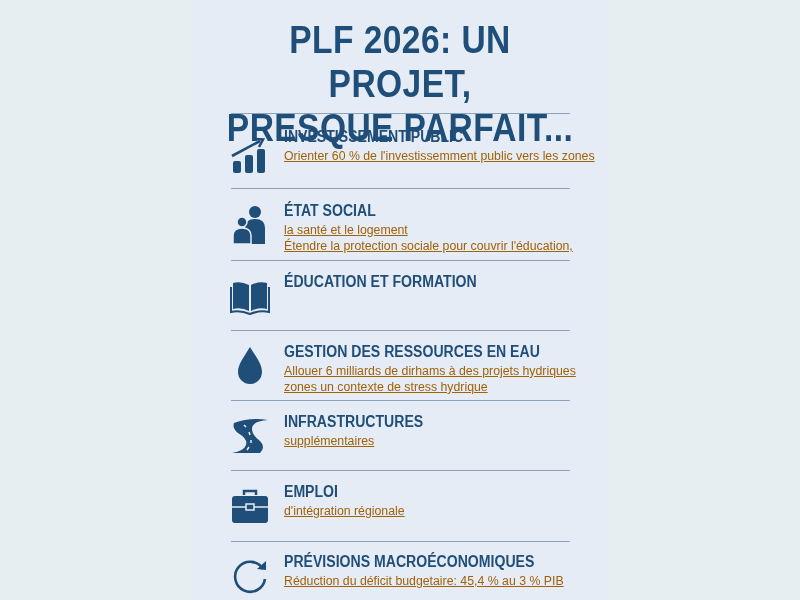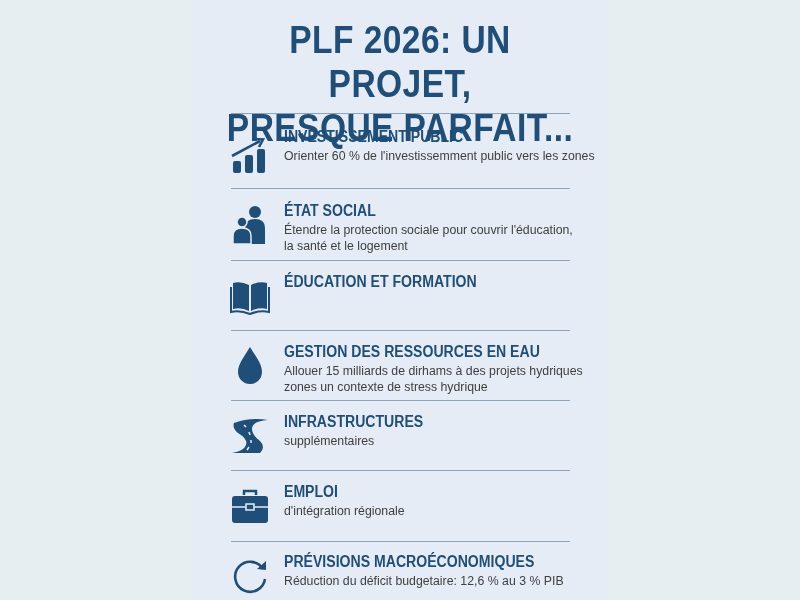--- a/index.html
+++ b/index.html
@@ -24,22 +24,22 @@
   }
   .item { position:absolute; left:228px; width:360px; }
   .icon { position:absolute; left:2px; width:40px; height:40px; }
   .icon svg { width:100%; height:100%; display:block; }
   .item-title {
     position:absolute; left:56px; top:0; color:#1f4e79; font-weight:bold;
     font-size:16px; line-height:18px; white-space:nowrap;
     transform:scaleX(0.88); transform-origin:left top;
   }
   .item-desc {
-    position:absolute; left:56px; top:20px; width:310px; color:#404040;
-    font-size:12.3px; line-height:16px; white-space:nowrap;
+    position:absolute; left:56px; top:20px; width:310px; color:#a16207;
+    font-size:12.3px; line-height:16px; white-space:nowrap;text-decoration:underline;
   }
 </style>
 </head>
 <body>
 
 <div class="panel"></div>
 
 <div class="title">
   <div>PLF 2026: UN PROJET,</div>
   <div>PRESQUE PARFAIT...</div>
@@ -68,22 +68,22 @@
   <div class="icon" style="top:2px">
     <svg viewBox="0 0 40 40">
         <circle cx="25" cy="8" r="6" fill="#1f4e79"></circle>
         <path d="M15 40 V24 Q15 15 25 15 Q35 15 35 24 V40 Z" fill="#1f4e79"></path>
         <circle cx="12" cy="18" r="5" fill="#1f4e79" stroke="#e6ecf5" stroke-width="1.5"></circle>
         <path d="M3 40 V32 Q3 24 12 24 Q21 24 21 32 V40 Z" fill="#1f4e79" stroke="#e6ecf5" stroke-width="1.5"></path>
       </svg>
   </div>
   <div class="item-title">ÉTAT SOCIAL</div>
   <div class="item-desc">
+    <div>la santé et le logement</div>
     <div>Étendre la protection sociale pour couvrir l'éducation,</div>
-    <div>la santé et le logement</div>
   </div>
 </div>
 <div class="rule" style="top:260px"></div>
 
 <div class="item" style="top:273px">
   <div class="icon" style="top:4px">
     <svg viewBox="0 0 40 40">
         <path d="M3 6 Q11 4 19 8 V34 Q11 30 3 32 Z" fill="#1f4e79"></path>
         <path d="M37 6 Q29 4 21 8 V34 Q29 30 37 32 Z" fill="#1f4e79"></path>
         <path d="M1 10 V35 Q10 33 20 37 Q30 33 39 35 V10" stroke="#1f4e79" stroke-width="2" fill="none"></path>
@@ -96,21 +96,21 @@
 <div class="rule" style="top:330px"></div>
 
 <div class="item" style="top:343px">
   <div class="icon" style="top:2px">
     <svg viewBox="0 0 40 40">
         <path d="M20 2 C14 12 8 19 8 27 A12 12 0 0 0 32 27 C32 19 26 12 20 2 Z" fill="#1f4e79"></path>
       </svg>
   </div>
   <div class="item-title">GESTION DES RESSOURCES EN EAU</div>
   <div class="item-desc">
-    <div>Allouer 15 milliards de dirhams à des projets hydriques</div>
+    <div>Allouer 6 milliards de dirhams à des projets hydriques</div>
     <div>zones un contexte de stress hydrique</div>
   </div>
 </div>
 <div class="rule" style="top:400px"></div>
 
 <div class="item" style="top:413px">
   <div class="icon" style="top:2px">
     <svg viewBox="0 0 40 40">
         <path d="M4 8 Q20 2 38 5 Q22 6 22 14 Q22 20 30 26 Q36 32 30 38 L2 38 Q14 36 16 30 Q18 24 8 18 Q2 13 4 8 Z" fill="#1f4e79"></path>
         <path d="M14 10 L16 12 M19 17 L20 20 M21 25 L21 28 M19 32 L17 35" stroke="#e6ecf5" stroke-width="1.5"></path>
@@ -141,15 +141,15 @@
 
 <div class="item" style="top:553px">
   <div class="icon" style="top:2px">
     <svg viewBox="0 0 40 40">
         <path d="M33 14 A15 15 0 1 0 35 24" stroke="#1f4e79" stroke-width="2.6" fill="none"></path>
         <path d="M27 14 L36 15 L36 6 Z" fill="#1f4e79"></path>
       </svg>
   </div>
   <div class="item-title">PRÉVISIONS MACROÉCONOMIQUES</div>
   <div class="item-desc">
-    <div>Réduction du déficit budgetaire: 12,6 %  au 3 % PIB</div>
+    <div>Réduction du déficit budgetaire: 45,4 %  au 3 % PIB</div>
   </div>
 </div>
 
 </body></html>

